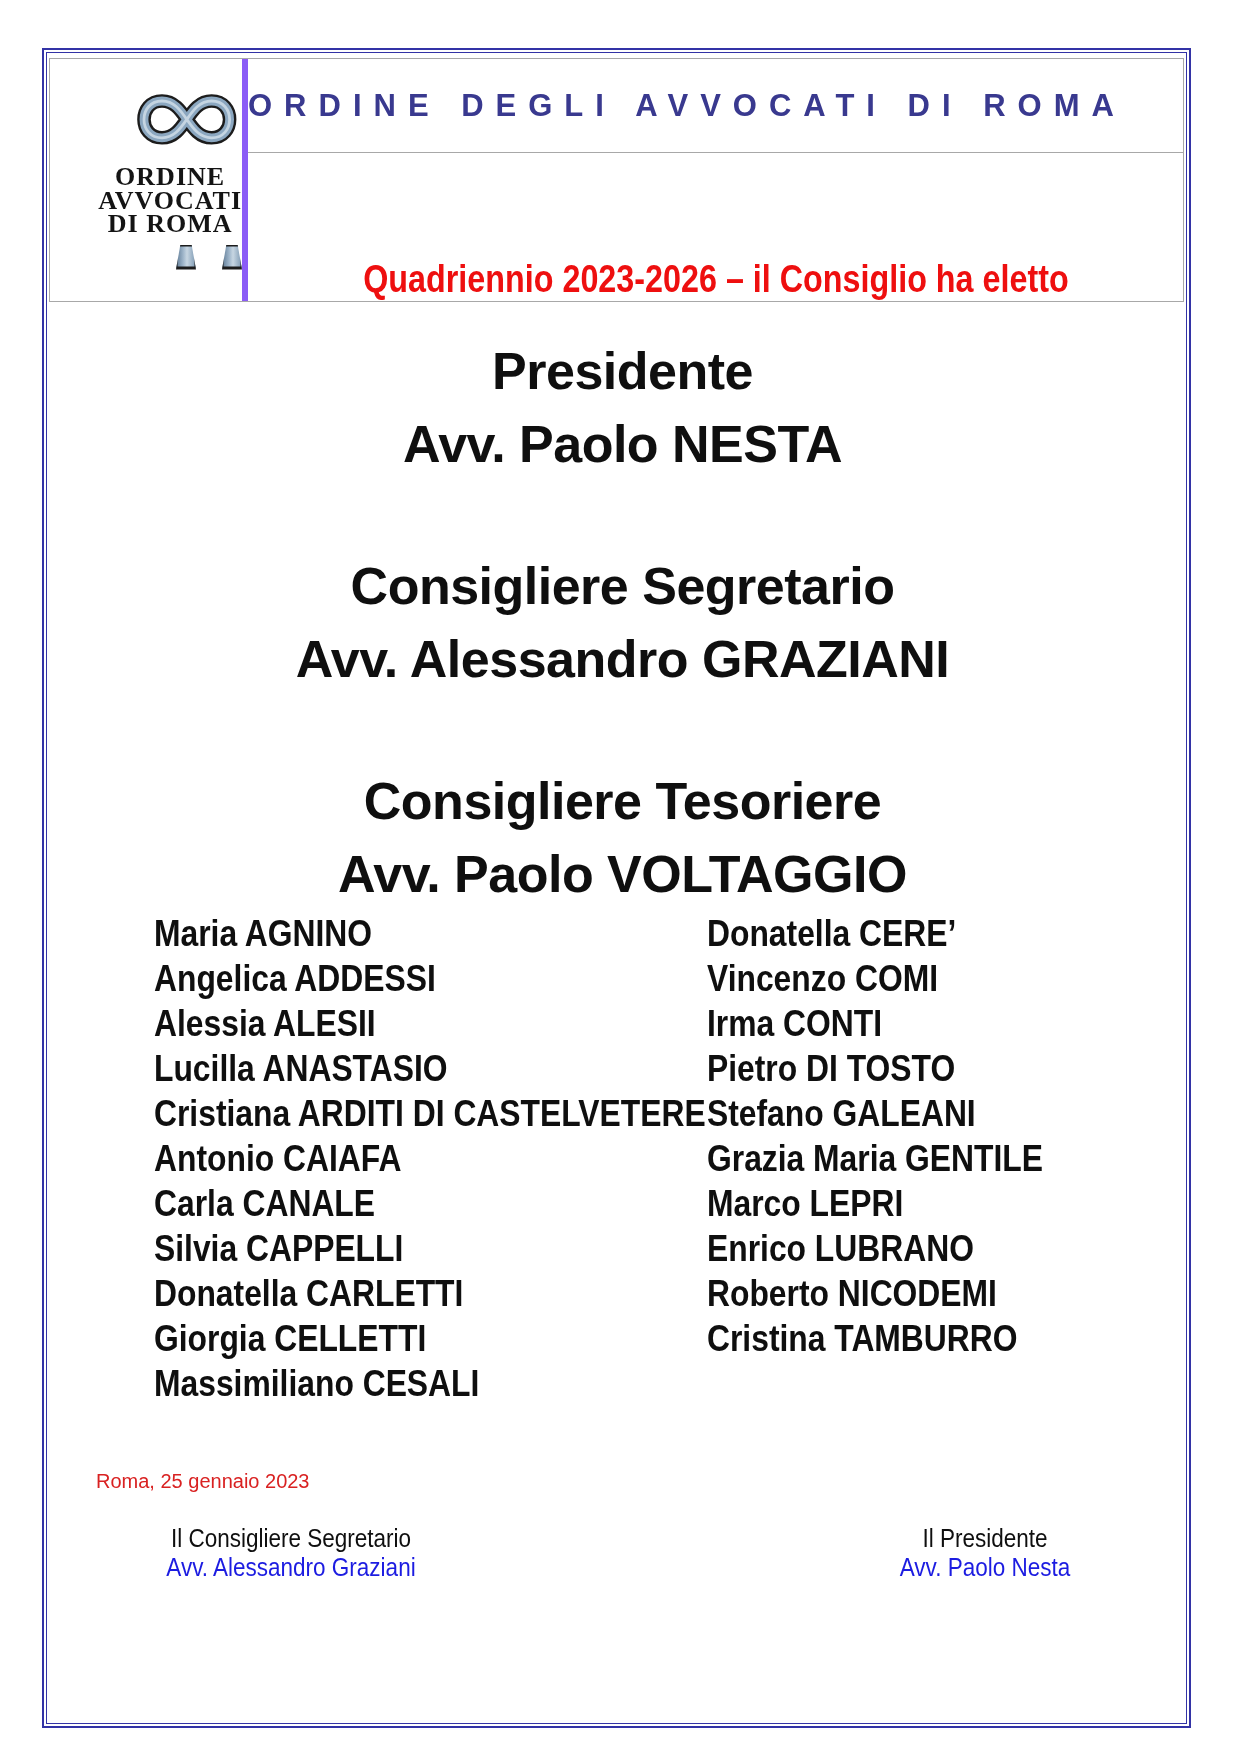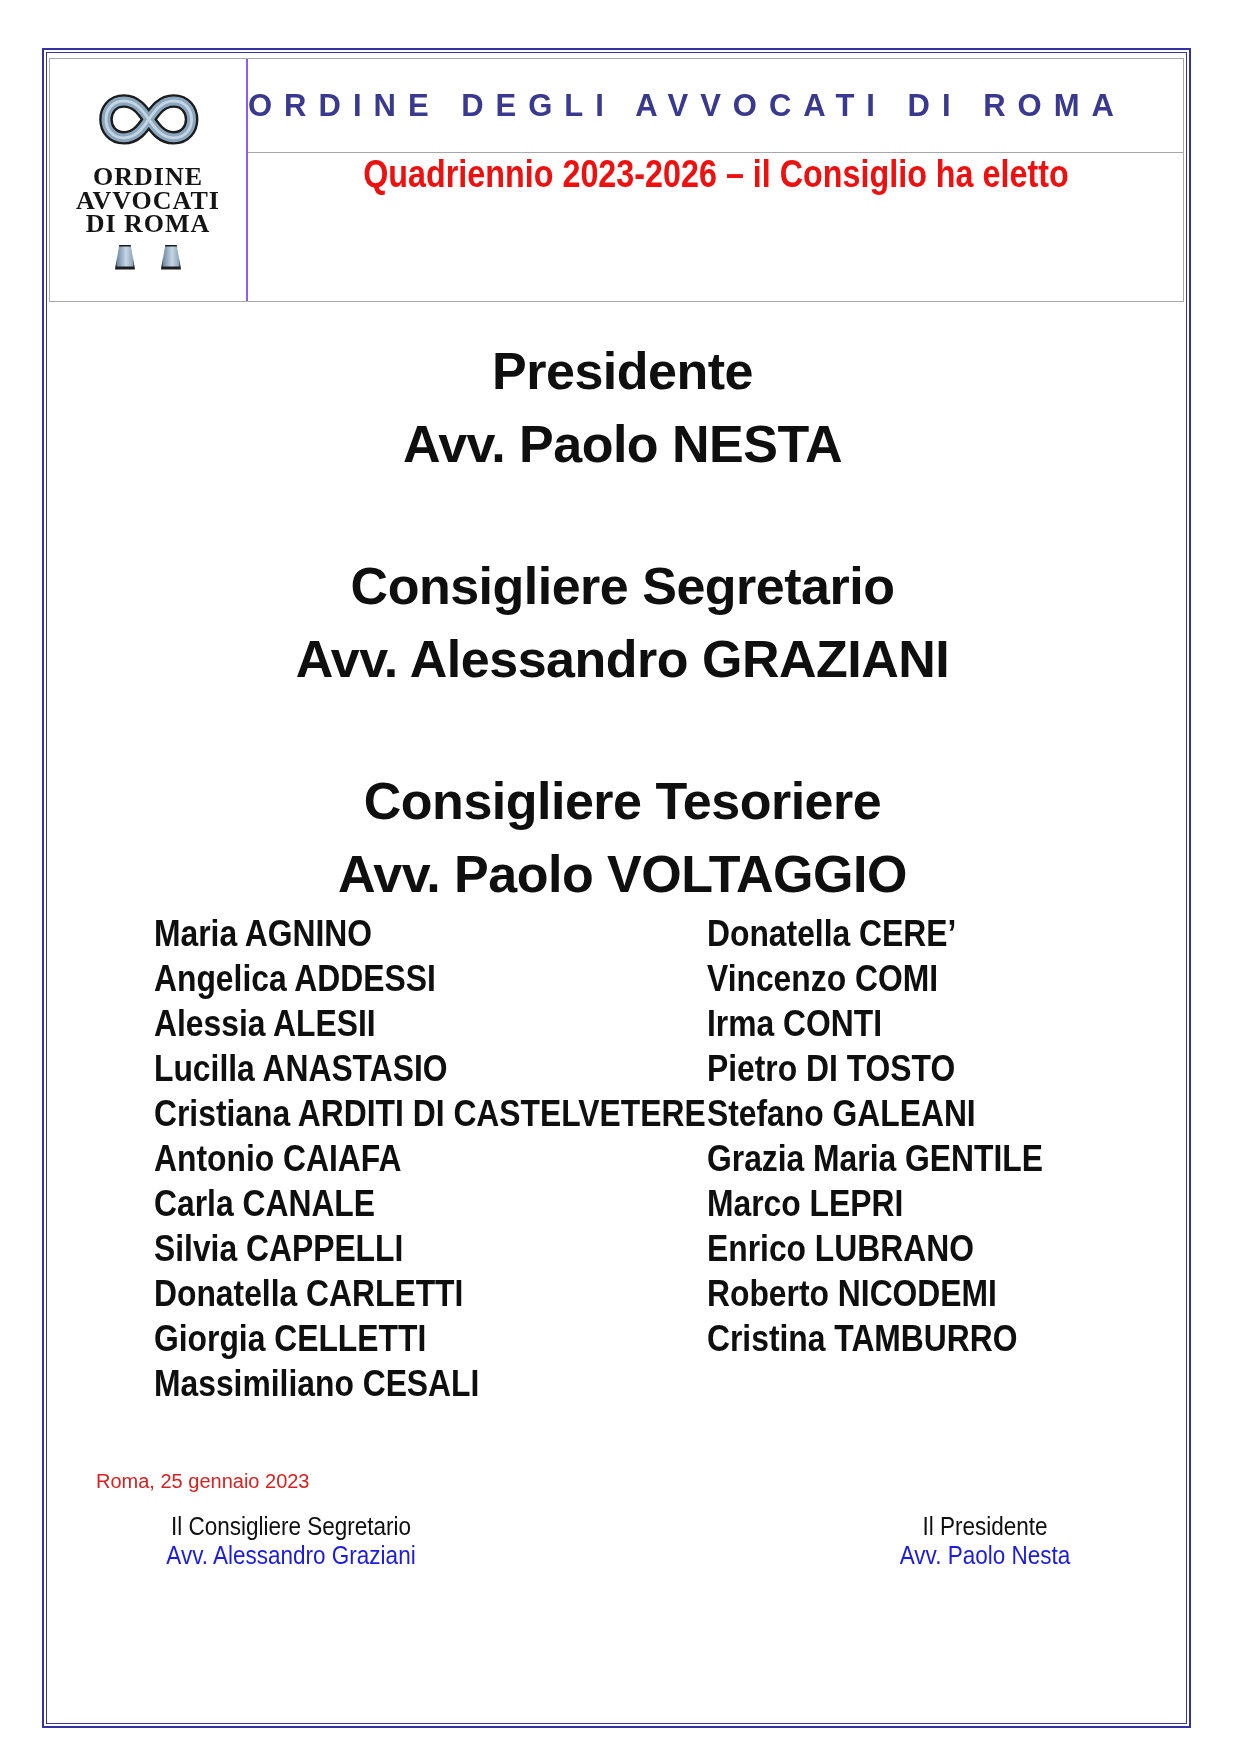--- a/index.html
+++ b/index.html
@@ -14,22 +14,22 @@
   }
   .frame::before{
     content:"";position:absolute;inset:2px;border:1px solid #3333a6;pointer-events:none;
   }
   
   .header-table{
     position:absolute;top:8px;left:5px;right:5px;height:244px;
     border:1px solid #a8a8a8;box-sizing:border-box;display:flex;background:#fff;
   }
   .logo-cell{
-    width:198px;border-right:2px solid #8b5cf6;box-sizing:border-box;
-    display:flex;flex-direction:column;align-items:center;
+    width:198px;border-right:6px solid #8b5cf6;box-sizing:border-box;
+    display:flex;flex-direction:column;align-items:flex-end;
   }
   .knot{margin-top:26px;}
   .logo-text{
     font-family:"Liberation Serif",serif;font-weight:bold;font-size:26px;line-height:23.5px;
     letter-spacing:1px;text-align:center;color:#141414;white-space:nowrap;
   }
   .pillars{display:flex;gap:26px;margin-top:9px;}
   .pillar{
     width:20px;height:23px;
     background:linear-gradient(90deg,#5e7a94 0%,#9db4c9 35%,#c7d6e2 55%,#7b97b1 100%);
@@ -37,21 +37,21 @@
     border-bottom:2px solid #1c1c1c;box-shadow:inset 0 0 0 1.5px #1c1c1c;
   }
   .head-right{flex:1;display:flex;flex-direction:column;min-width:0;}
   .title-cell{
     height:94px;border-bottom:1px solid #a8a8a8;box-sizing:border-box;
     display:flex;align-items:center;
   }
   .org-title{
     color:#39398f;font-weight:bold;font-size:31px;letter-spacing:12px;white-space:nowrap;
   }
-  .subtitle-cell{flex:1;display:flex;align-items:flex-start;justify-content:center;}
+  .subtitle-cell{flex:1;display:flex;align-items:flex-end;justify-content:center;}
   .subtitle{
     color:#ee0f0f;font-weight:bold;font-size:38px;white-space:nowrap;
     display:inline-block;transform:scaleX(.85);transform-origin:center;
   }
   
   .main{position:absolute;top:252px;left:12px;right:0;}
   .office-block{text-align:center;font-weight:bold;font-size:52px;line-height:73px;}
   .office-block.first{margin-top:33px;}
   .office-block.next{margin-top:69px;}
   .office-line{letter-spacing:-0.5px;}
@@ -61,21 +61,21 @@
   .consiglieri-label span{display:inline-block;transform:scaleX(.82);transform-origin:left center;}
   .columns{display:flex;}
   .col-left{margin-left:98px;width:553px;}
   .col-right{flex:1;}
   .name-row{font-weight:bold;font-size:37px;line-height:45px;white-space:nowrap;}
   .name-row span{display:inline-block;transform:scaleX(.86);transform-origin:left center;}
   
   .date-line{
     margin-top:62px;padding-left:40px;color:#d92121;font-size:20px;line-height:26px;
   }
-  .signatures{position:relative;margin-top:18px;height:70px;}
+  .signatures{position:relative;margin-top:30px;height:70px;}
   .sig-block{
     position:absolute;top:0;text-align:center;font-size:25px;line-height:29px;white-space:nowrap;
   }
   .sig-left{left:235px;transform:translateX(-50%) scaleX(.9);}
   .sig-right{left:929px;transform:translateX(-50%) scaleX(.9);}
   .sig-name{color:#1c1ce1;}
 </style>
 </head>
 <body>
 

